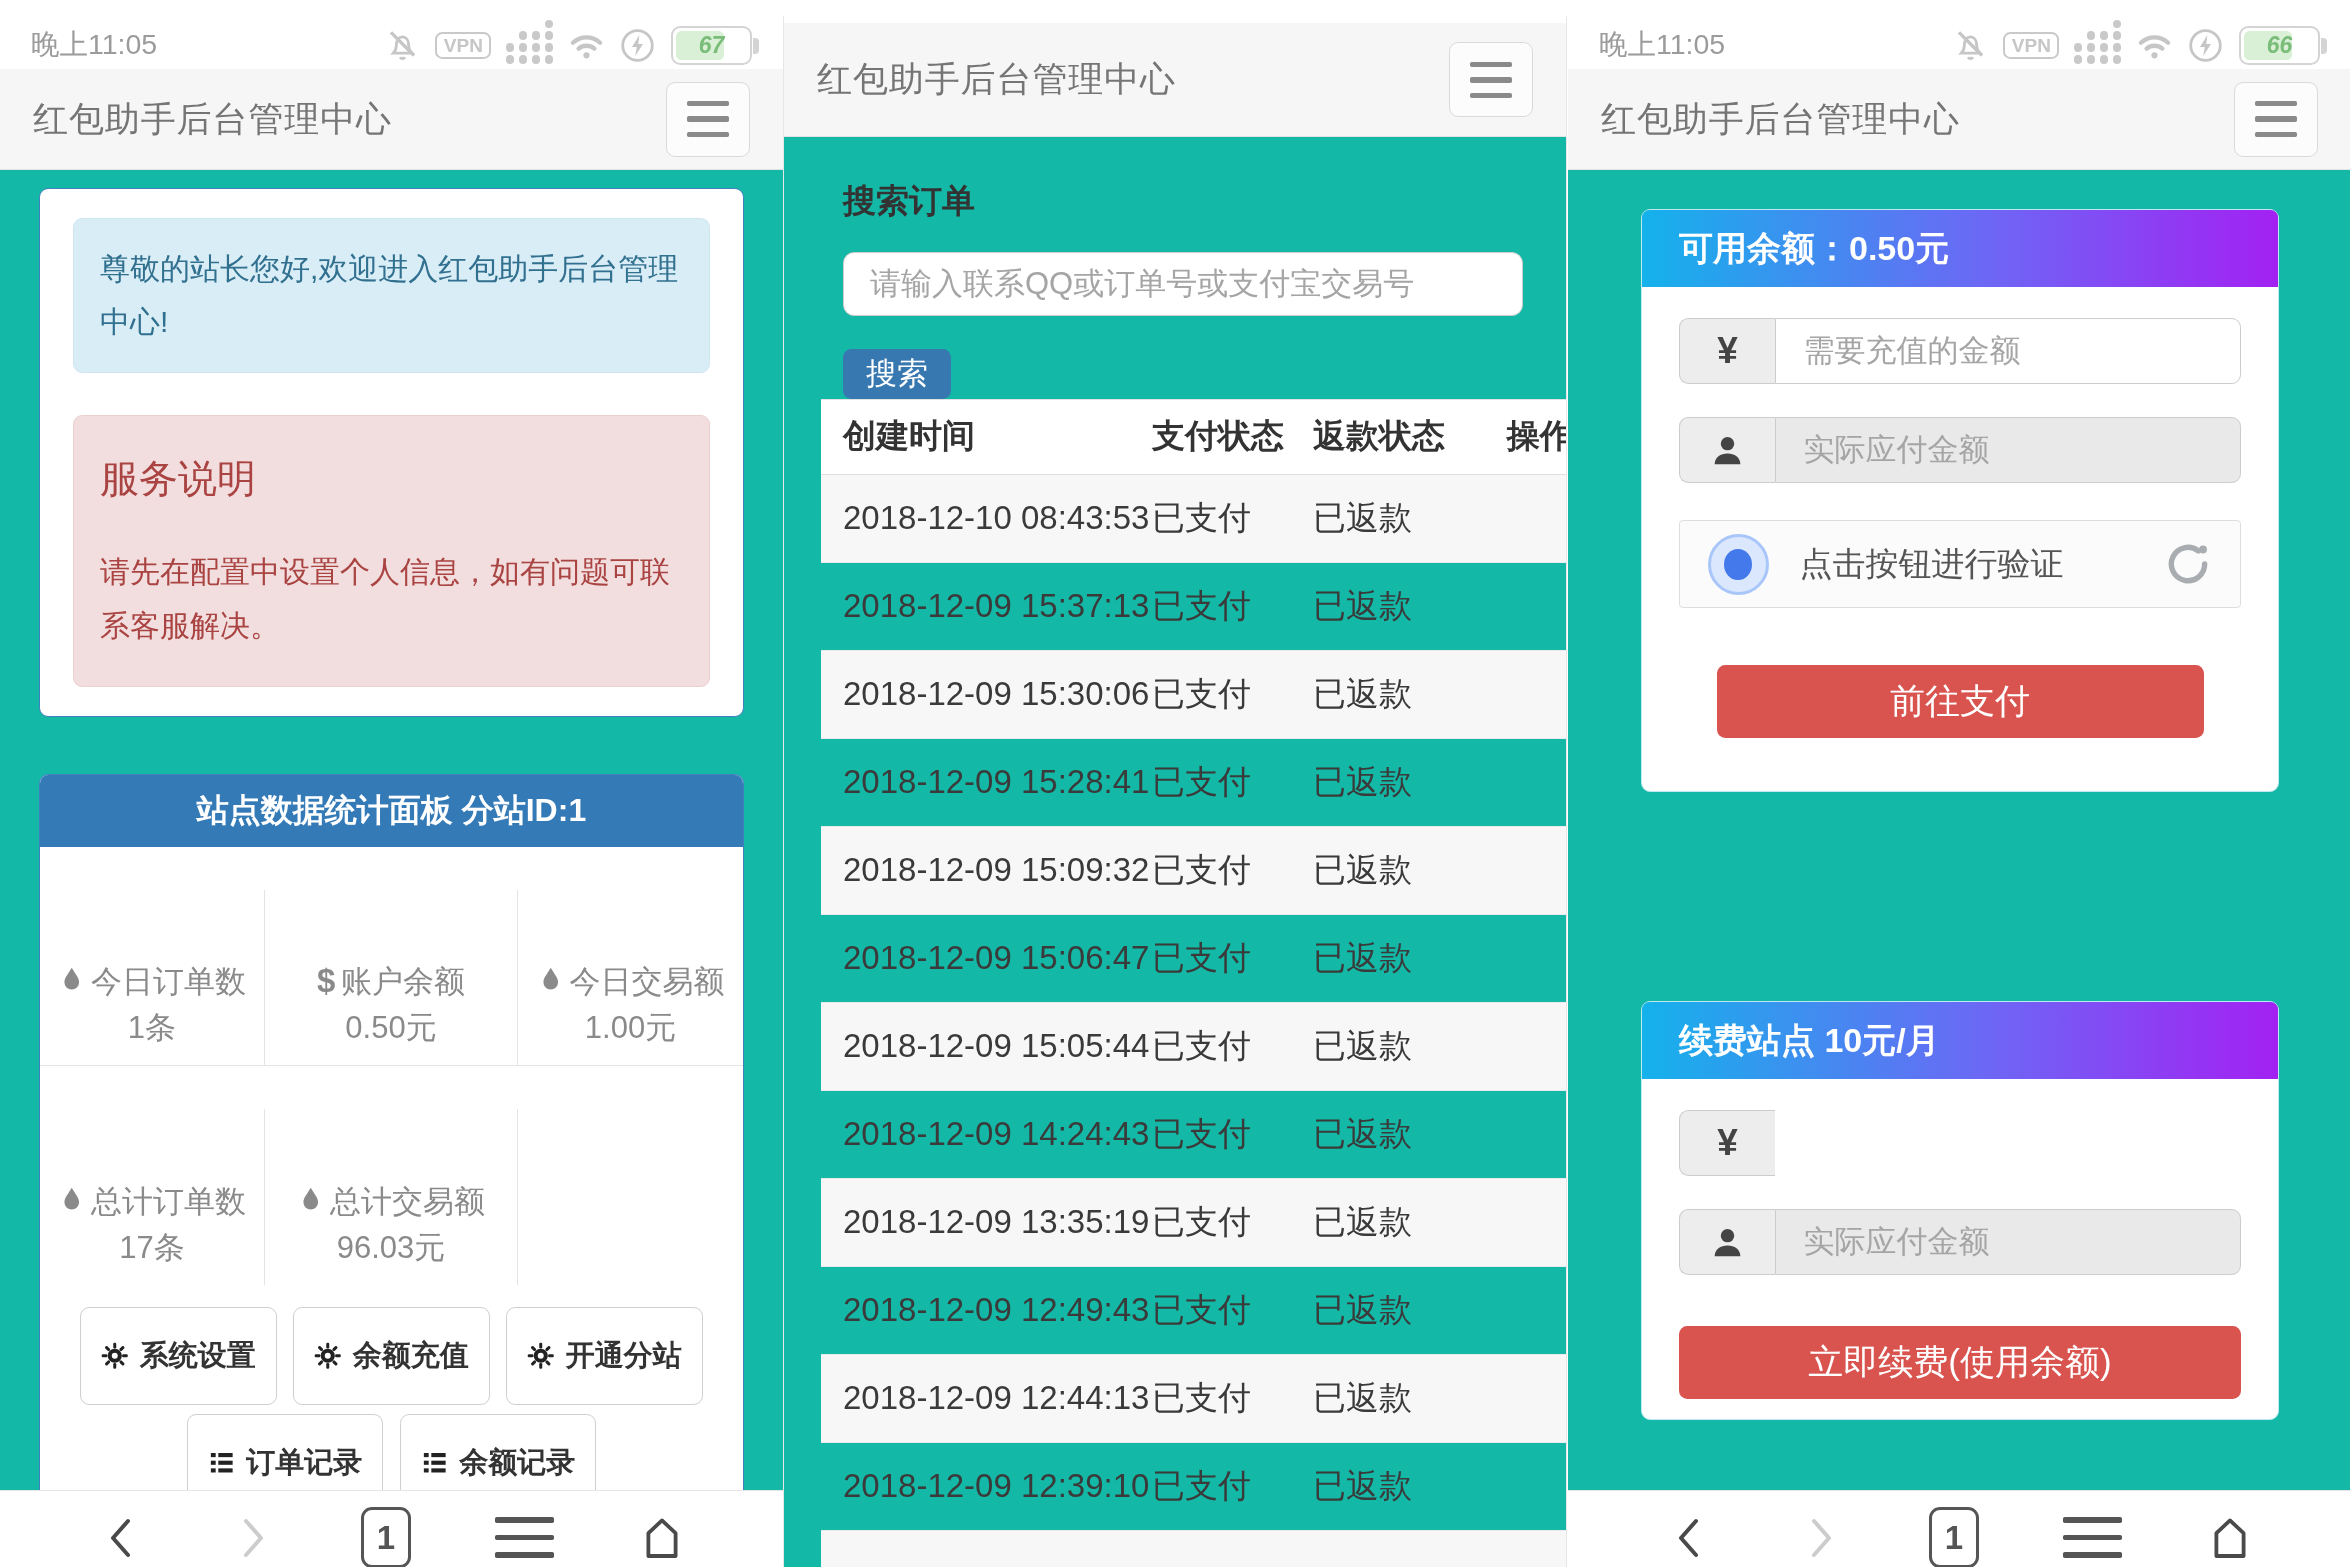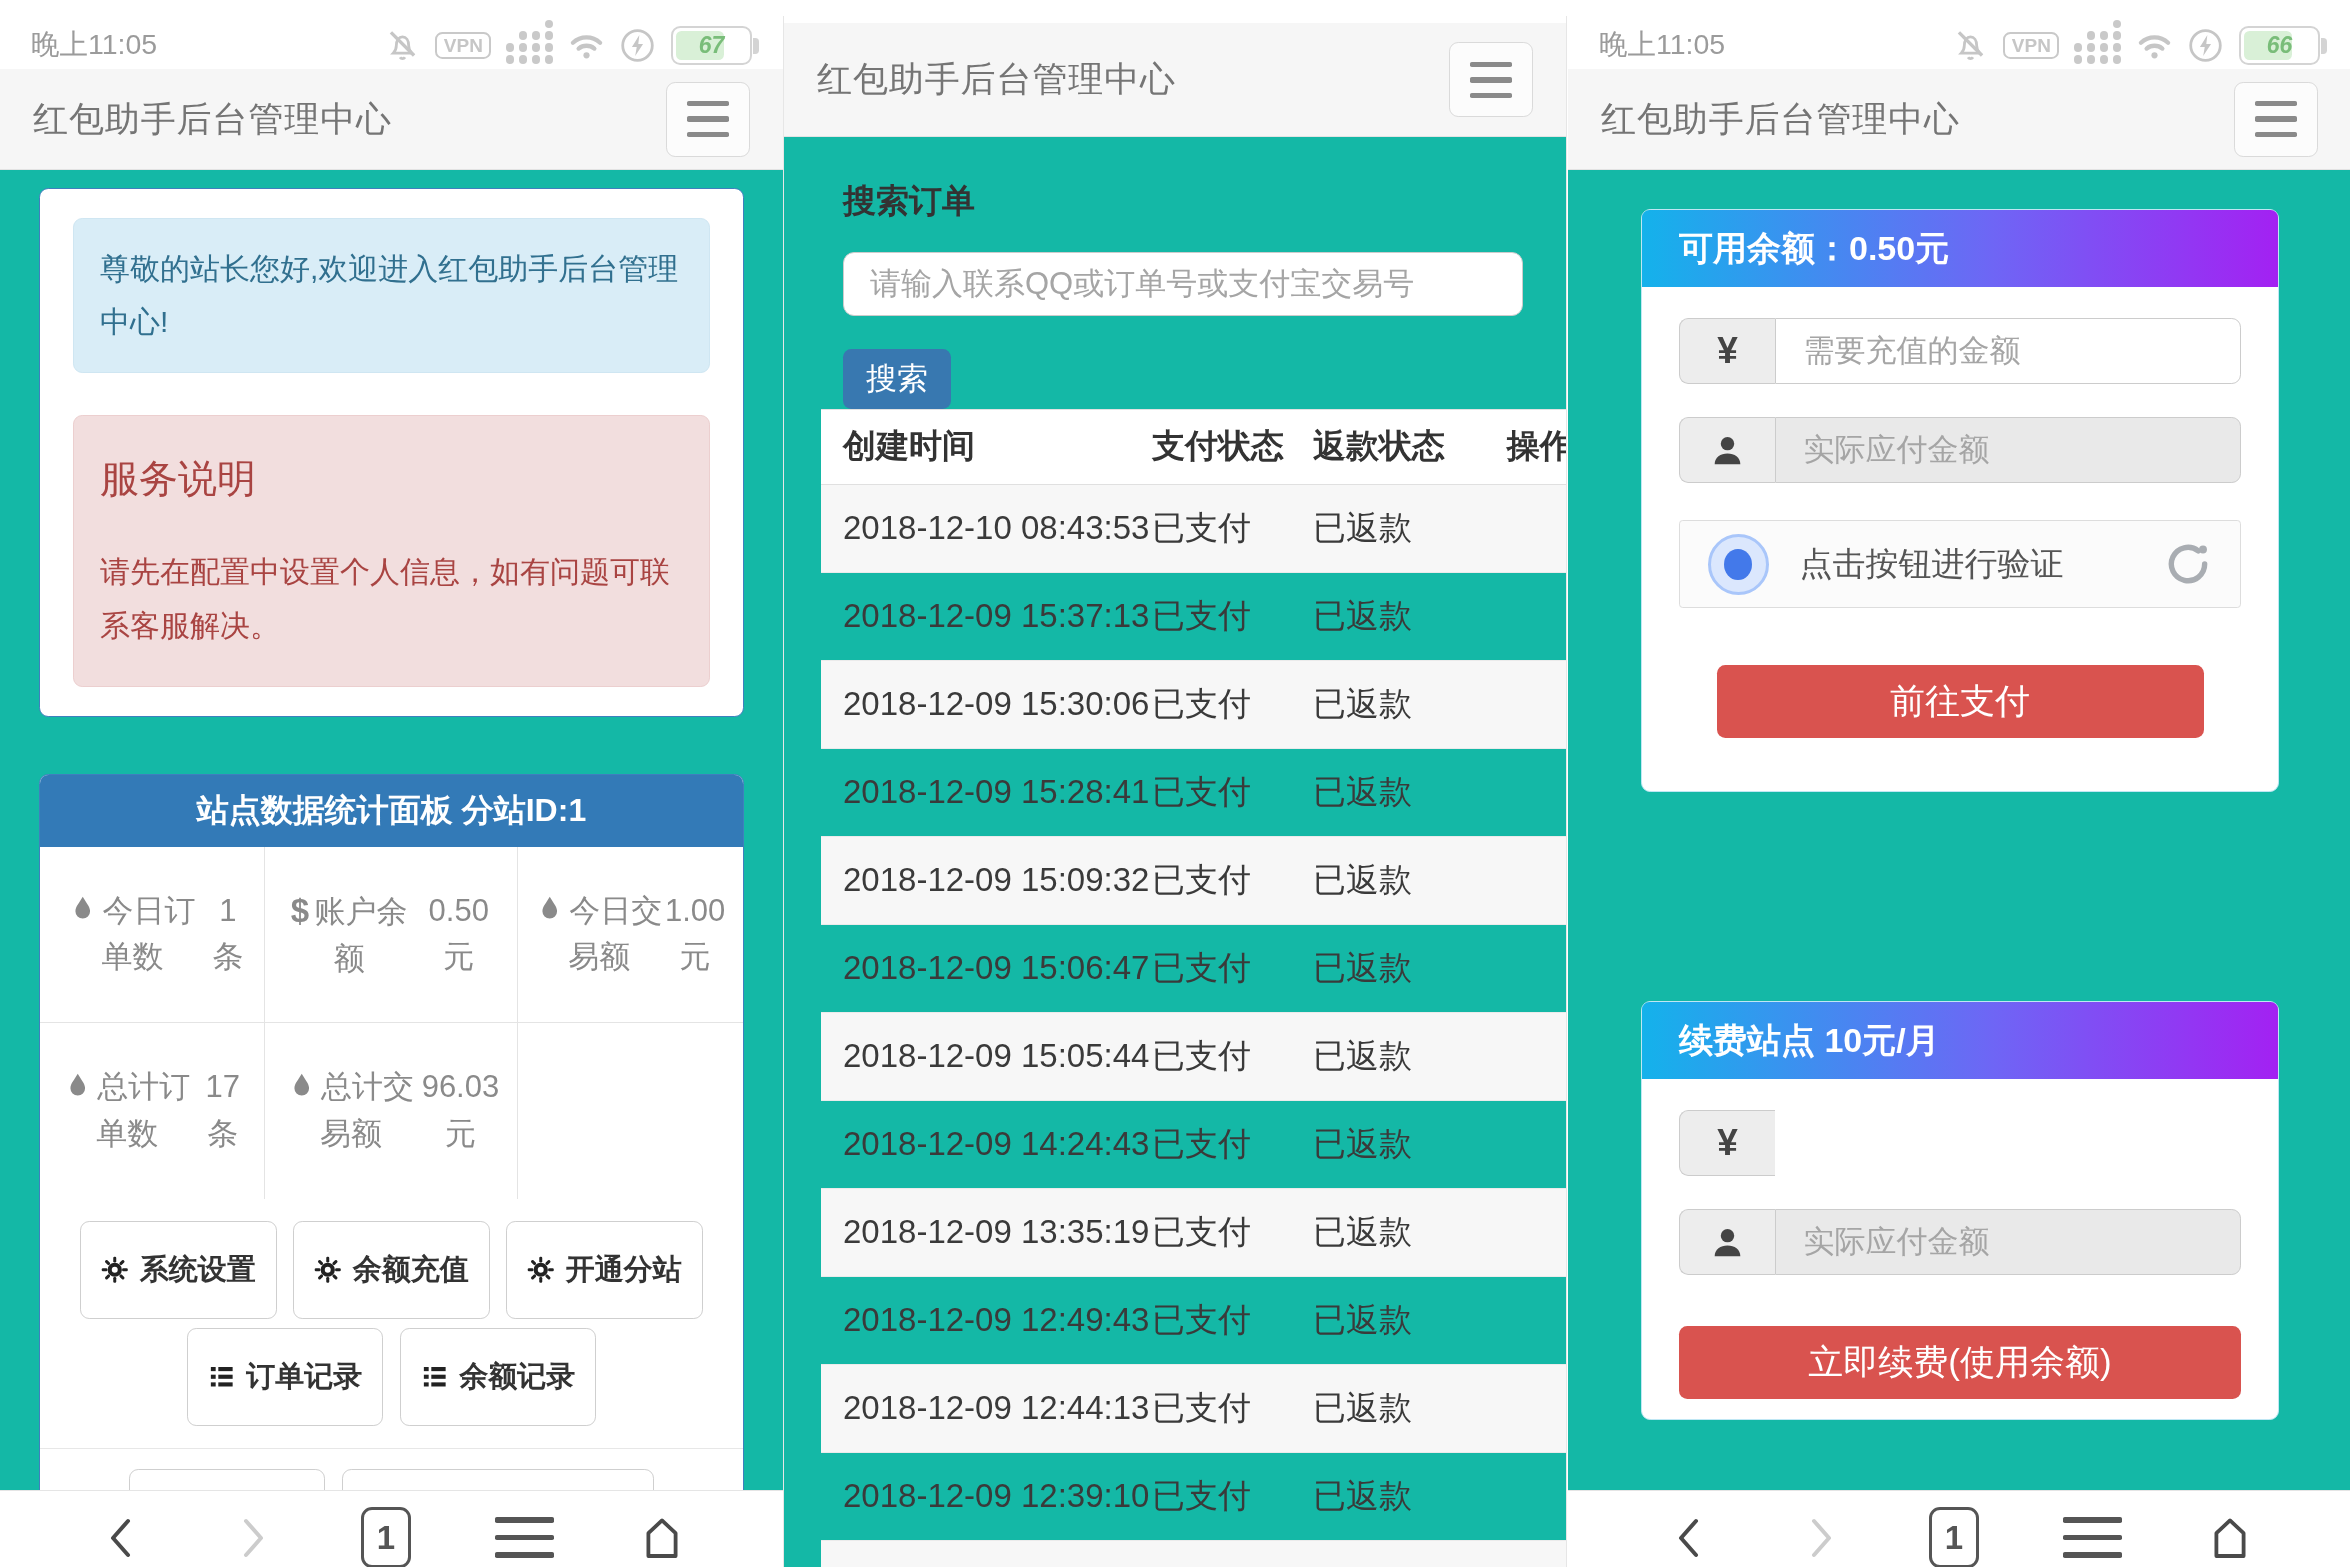--- a/index.html
+++ b/index.html
@@ -43,22 +43,22 @@
   .alert-info { background:#d9edf7; border:0.9px solid #cfe6f2; color:#31708f; }
   .alert-danger { background:#f2dede; border:0.9px solid #eccfcf; color:#a94442; margin-top:42px; padding:29px 26px 33px 26px; }
   .alert-danger h3 { font-size:39px; font-weight:normal; margin-bottom:31px; }
   .alert-danger p { font-size:30px; line-height:1.8; }
 
   .stats-box { margin-top:57px; overflow:hidden; }
   .stats-header { height:72px; background:#337ab7; color:#fff; font-size:32px; font-weight:bold;
     display:flex; align-items:center; justify-content:center; border-radius:6.4px 6.4px 0 0; }
   .stats-grid { display:grid; grid-template-columns:32% 36% 32%; }
   .stat-cell { min-height:176px; border-right:1.8px solid #e4e4e4; border-bottom:1.8px solid #e4e4e4;
-    display:flex; flex-direction:row; align-items:center; justify-content:flex-end;
-    text-align:center; color:#8a8a8a; font-size:31px; line-height:1.5; padding:13px 16.5px; }
+    display:flex; flex-direction:column; align-items:center; justify-content:flex-end;
+    text-align:center; color:#8a8a8a; font-size:31px; line-height:1.5; padding:13px 16.5px;margin-top:43px; }
   .stat-cell:nth-child(3n) { border-right:none; }
   .stat-cell:nth-child(n+4) { border-bottom:none; }
   .stat-ic { width:27.5px; height:33px; vertical-align:-4.6px; margin-right:5.5px; }
   .stat-dollar { font-weight:bold; font-size:33px; margin-right:5.5px; }
 
   .actions { padding:13px 0 0 0; }
   .action-row { display:flex; justify-content:center; gap:16.5px; margin-top:9.2px; }
   .act-btn { display:flex; align-items:center; gap:11px; border:1.8px solid #cfcfcf; border-radius:9.2px;
     background:#fff; padding:28px 20px; font-size:29px; font-weight:bold; color:#333; cursor:pointer; }
   .act-btn .ic { width:27.5px; height:27.5px; color:#222; }
@@ -81,21 +81,21 @@
   .nav-hamb i { width:59px; height:5.5px; background:#555; border-radius:1.8px; }
 
   
   .topgap { height:7.3px; background:#fff; }
   #panel-mid .appheader { height:114px; }
   .mid-content { padding:0 0 0 37px; }
   .search-title { font-size:33px; font-weight:bold; color:#333; margin:42px 0 27.5px 22px; }
   .search-input { width:680px; height:64px; border:1.8px solid #ccc; border-radius:11px; margin-left:22px;
     font-size:31px; color:#333; padding:0 26px; outline:none; }
   input::placeholder { color:#a5a5a5; }
-  .search-btn { margin:33px 0 0 22px; width:108px; height:60px; background:#3878b0; color:#fff;
+  .search-btn { margin:33px 0 0 22px; width:108px; height:50px; background:#3878b0; color:#fff;
     font-size:31px; border:none; border-radius:8.3px; cursor:pointer; display:block; }
   .otable { width:748px; border-top:0.9px solid #e2e2e2; }
   .trow { display:flex; align-items:center; }
   .thead { height:75px; font-weight:bold; font-size:33px; color:#333; border-bottom:1.8px solid #e0e0e0; background:#fff; }
   .tbody-row { height:88px; font-size:33px; color:#3a3a3a; border-bottom:0.9px solid #ebebeb; }
   .tbody-row.striped { background:#f7f7f7; }
   .c1 { flex:0 0 331px; padding-left:22px; }
   .c2 { flex:0 0 161px; }
   .c3 { flex:0 0 179px; }
   .c4 { flex:0 0 101px; padding-left:14.7px; }

